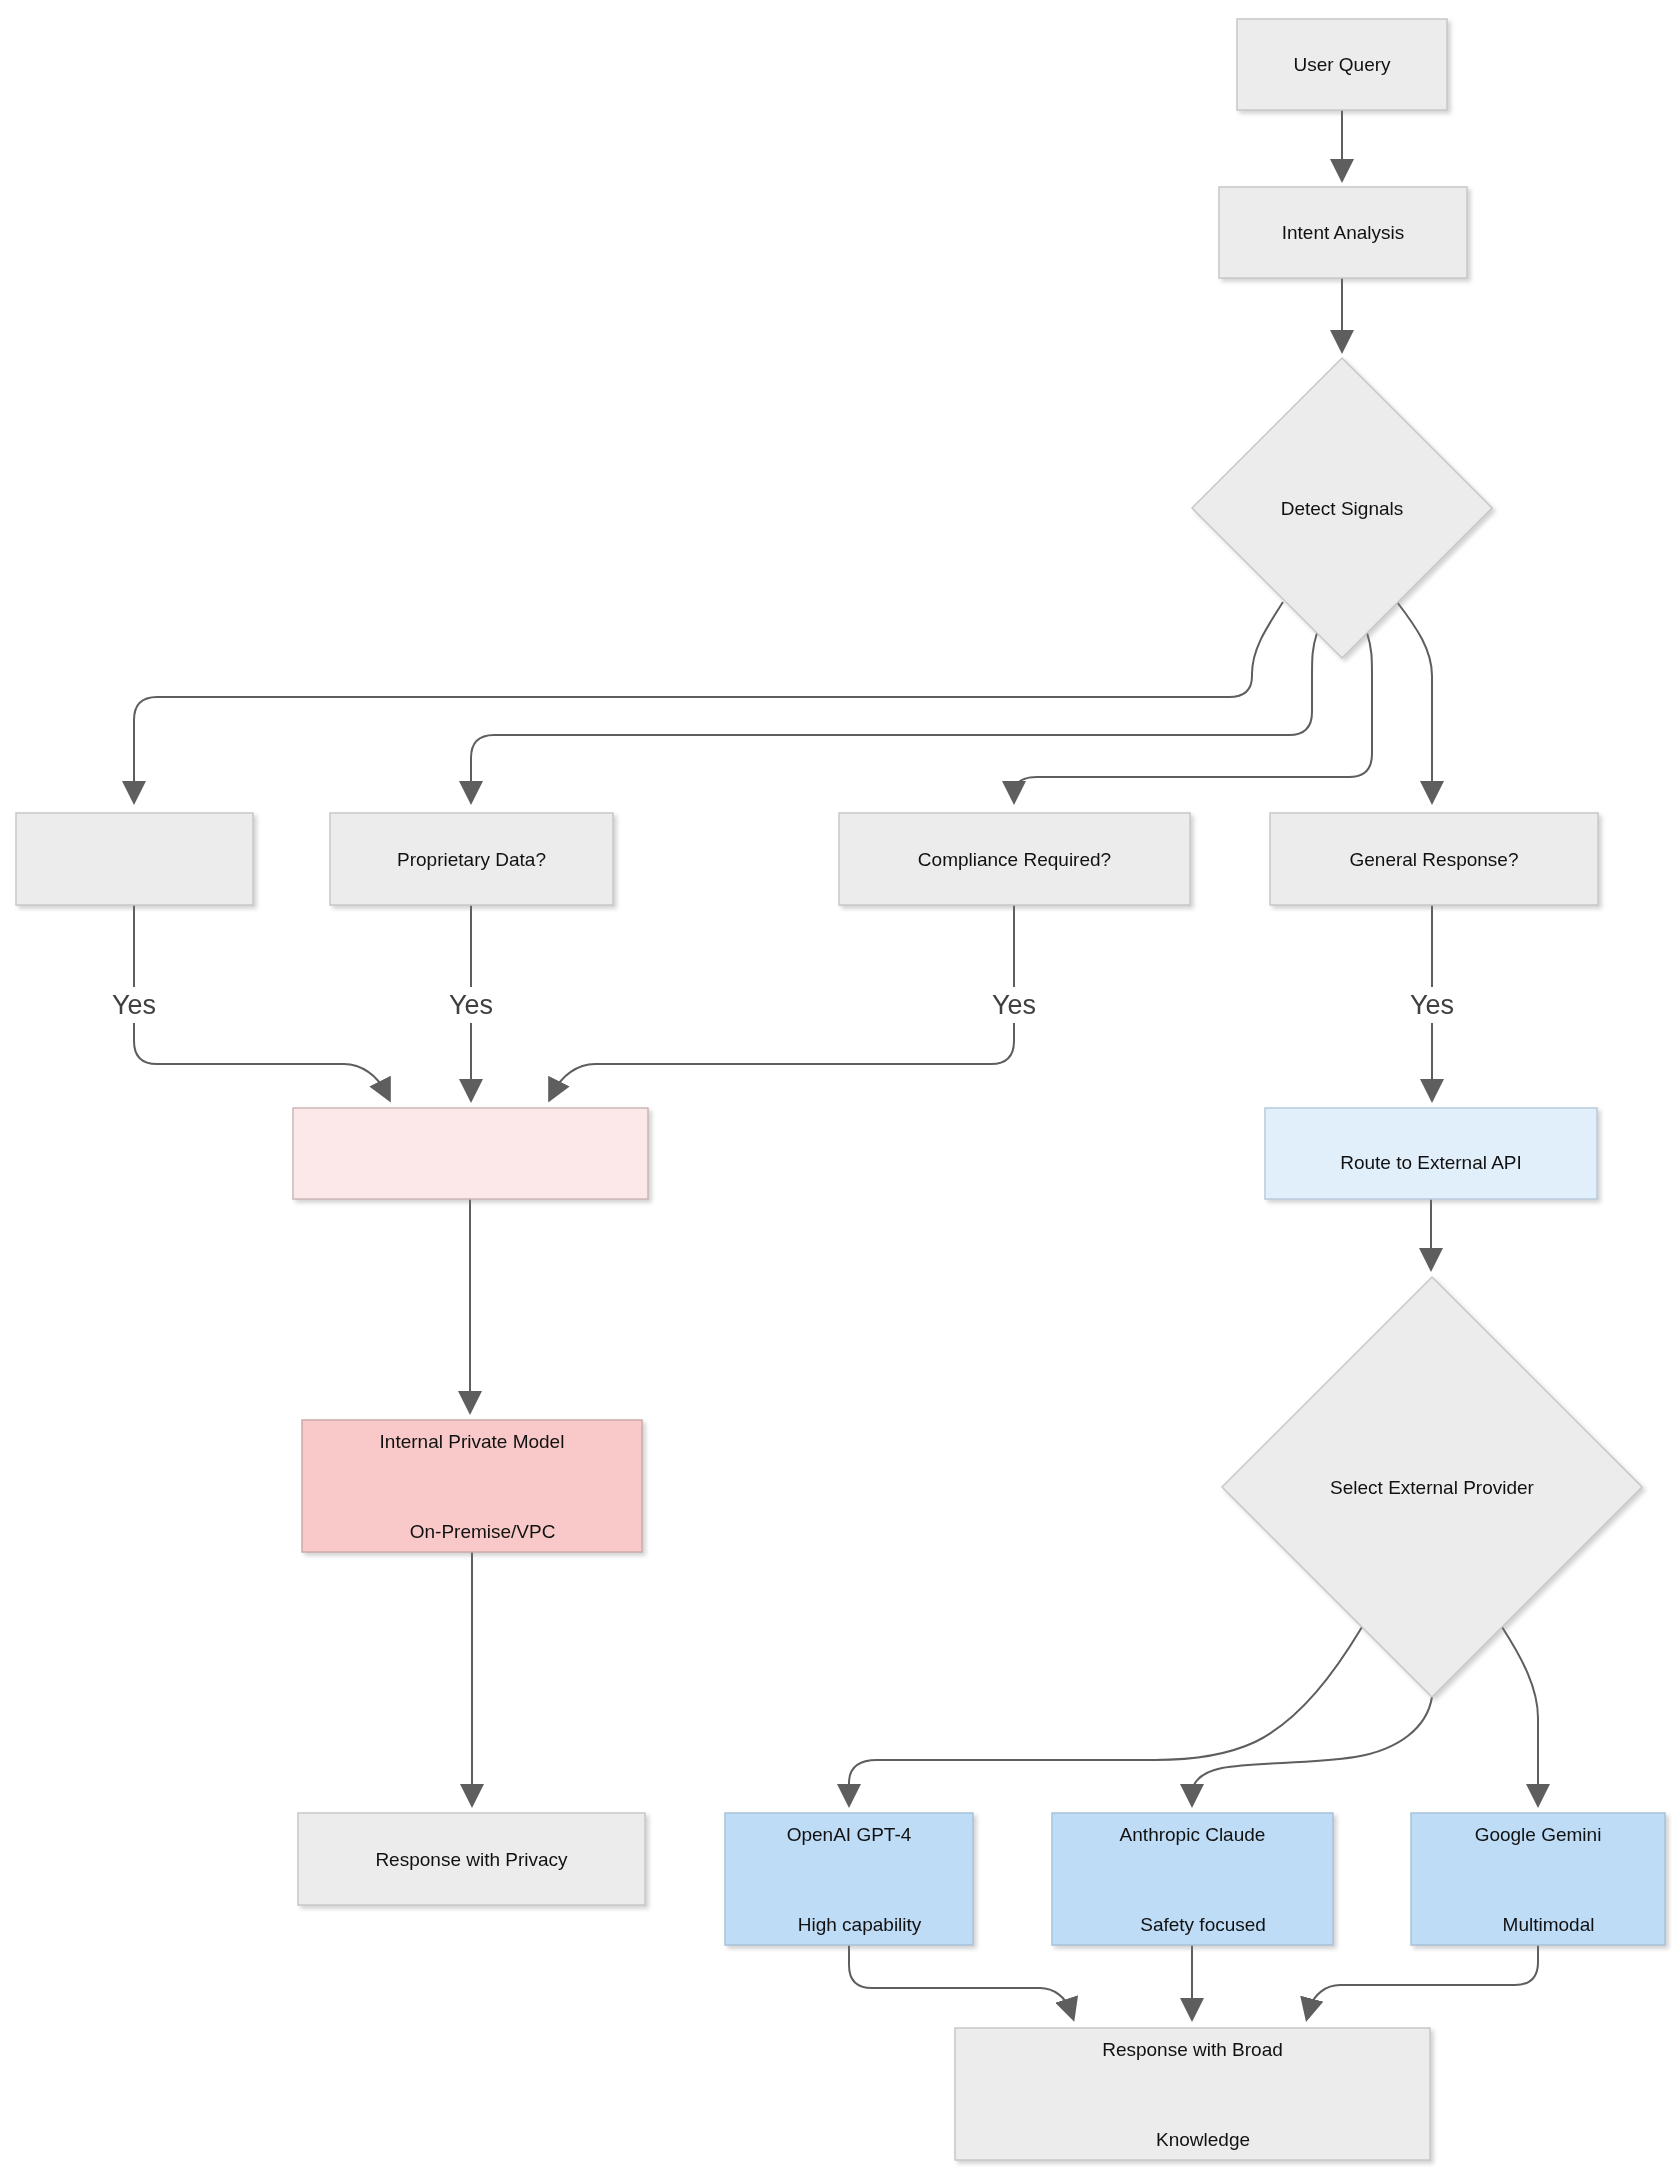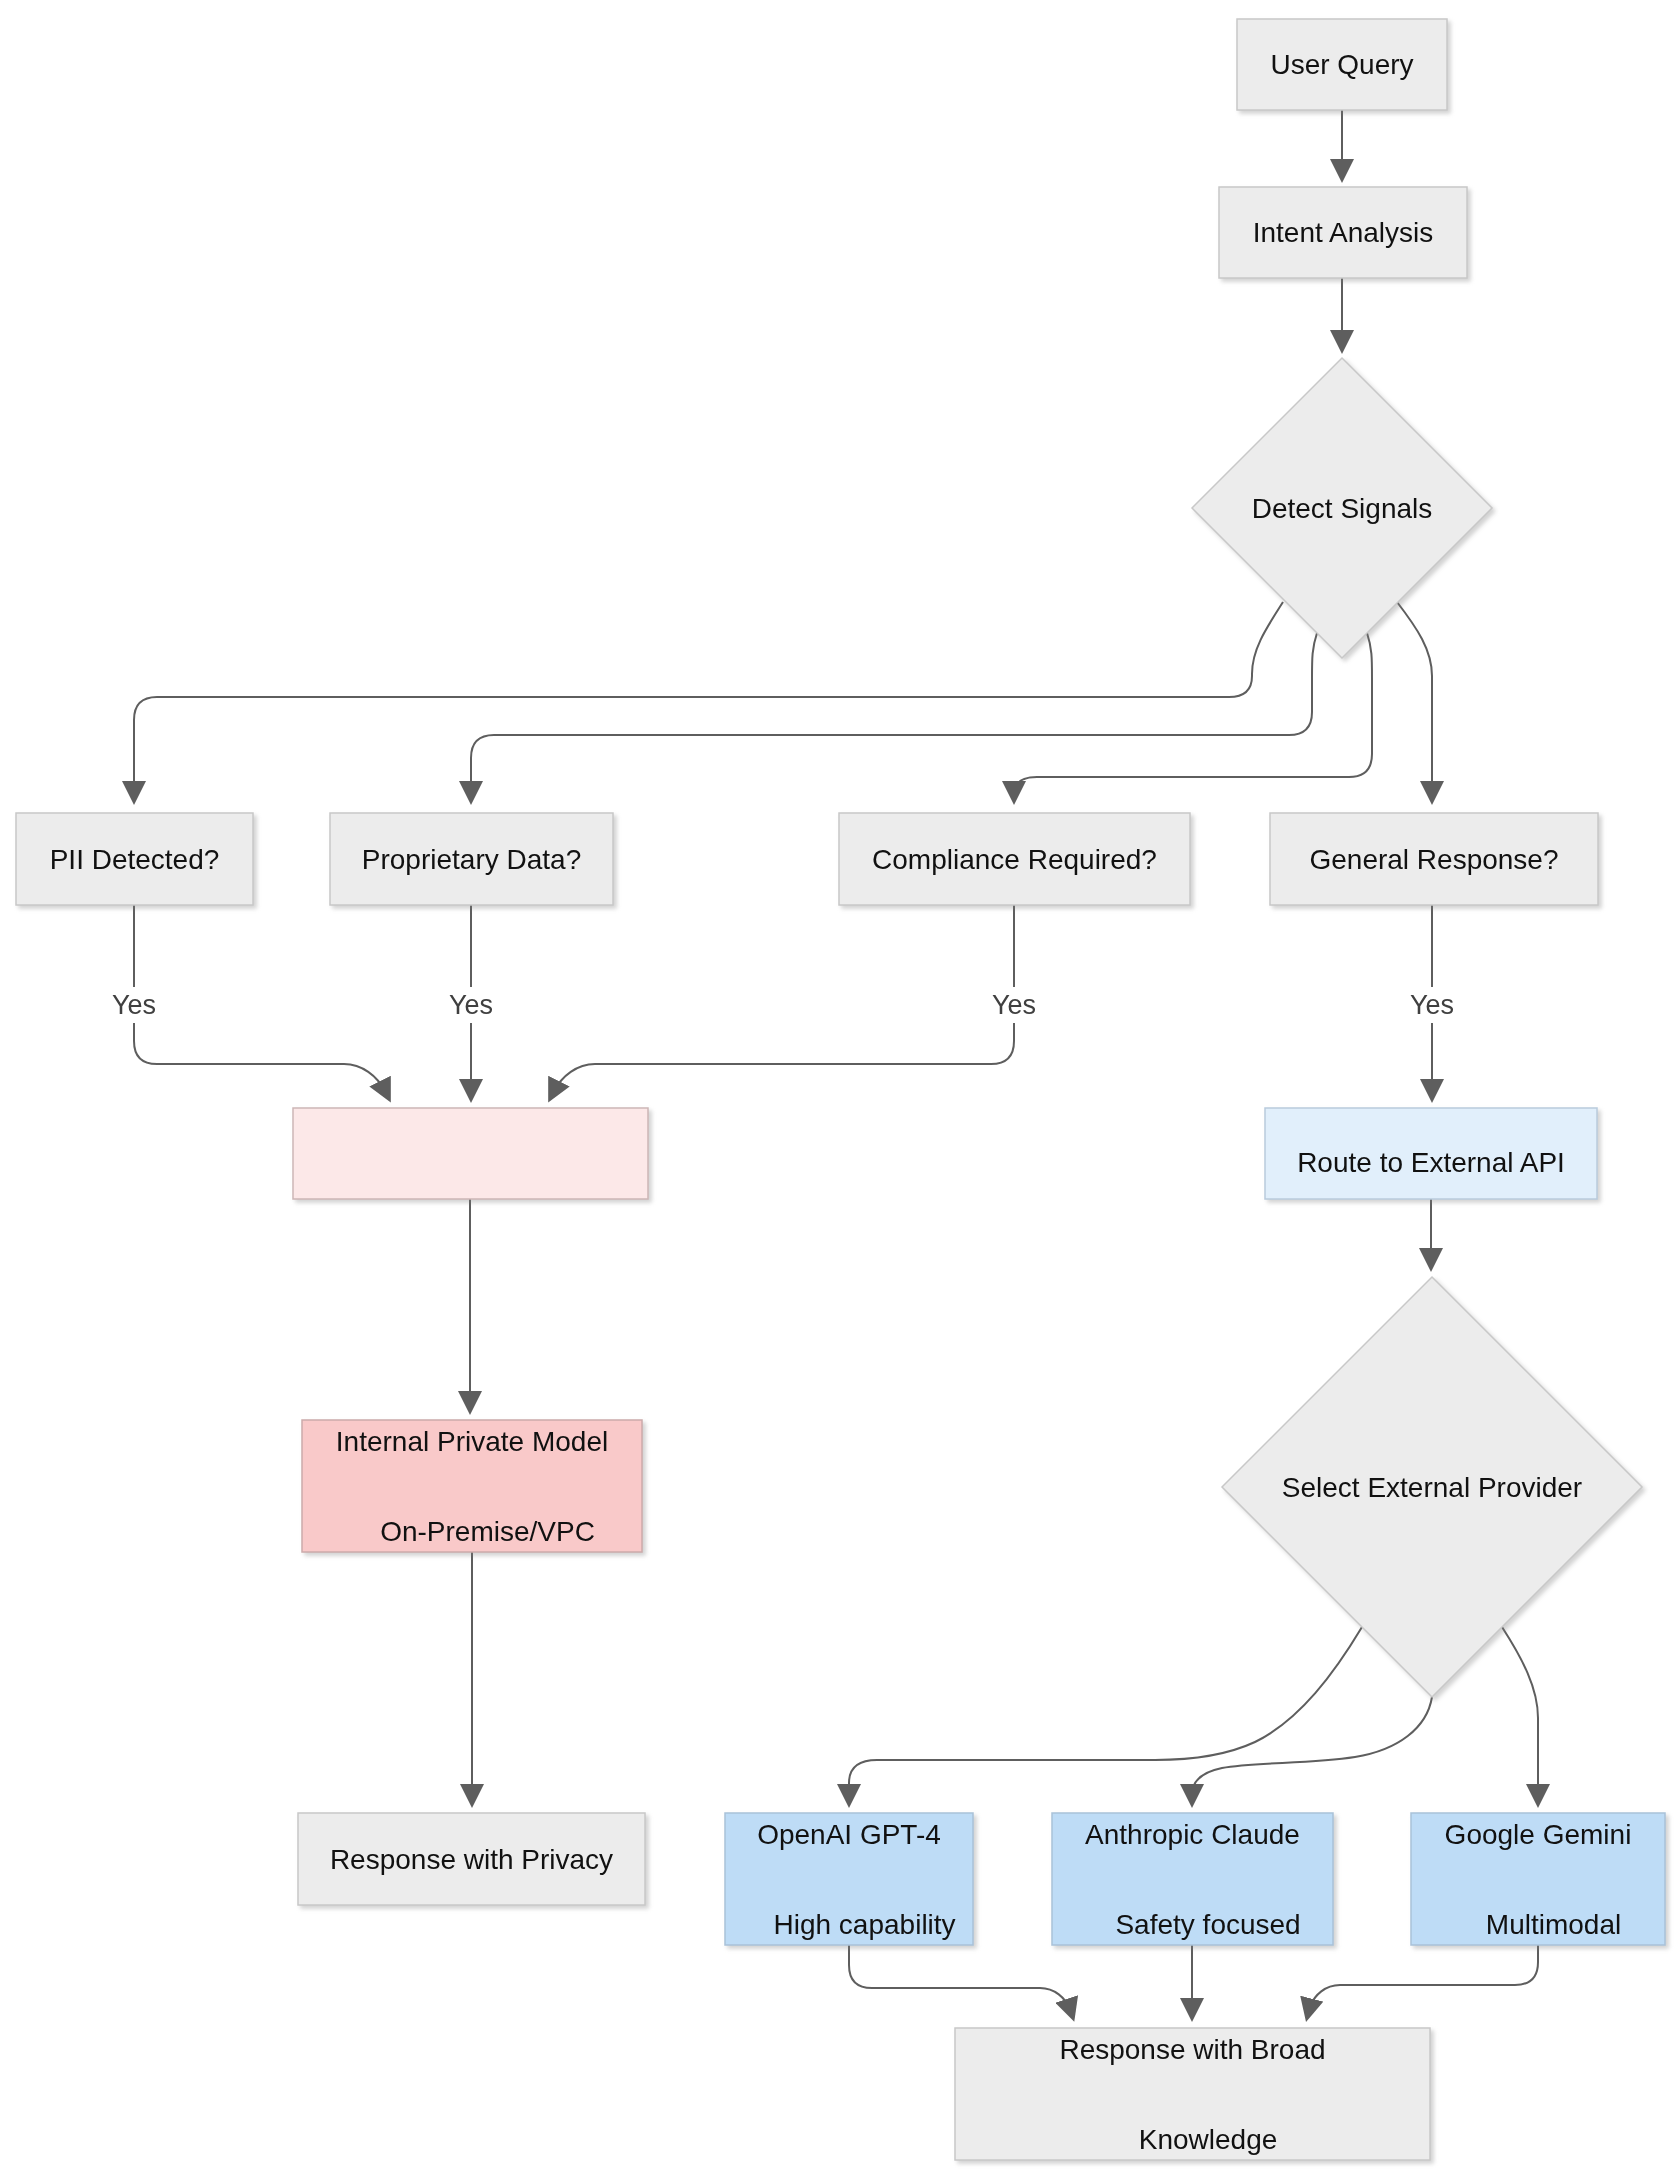--- a/index.html
+++ b/index.html
@@ -13,21 +13,21 @@
   svg.layer{position:absolute;left:0;top:0;}
   .edge{fill:none;stroke:#5e5e5e;stroke-width:2px;}
   .shape{filter:drop-shadow(3px 3px 2px rgba(125,125,125,0.35));}
   .n-gray {fill:#ececec;stroke:#c8c8c8;stroke-width:1.5px;}
   .n-pink-light{fill:#fce8e8;stroke:#cdb6b6;stroke-width:1.5px;}
   .n-pink     {fill:#f9c9c9;stroke:#ccaaaa;stroke-width:1.5px;}
   .n-blue-light{fill:#e1effb;stroke:#b9cbdd;stroke-width:1.5px;}
   .n-blue     {fill:#bedcf6;stroke:#a9c2d9;stroke-width:1.5px;}
   .nodelabel{
     position:absolute;display:flex;align-items:center;justify-content:center;
-    text-align:center;color:#111111;font-size:28px;line-height:45px;
+    text-align:center;color:#111111;font-size:19px;line-height:45px;
     pointer-events:none;white-space:pre;
   }
   .nodelabel .two{display:block;}
   .edgelabel{
     position:absolute;transform:translate(-50%,-50%);
     background:#ffffff;padding:2px 10px;color:#404040;
     font-size:27px;line-height:32px;pointer-events:none;
   }
 </style>
 </head>
@@ -80,21 +80,20 @@
       <rect class="shape n-blue" x="725" y="1813" width="248" height="132"></rect>
       <rect class="shape n-blue" x="1052" y="1813" width="281" height="132"></rect>
       <rect class="shape n-blue" x="1411" y="1813" width="254" height="132"></rect>
       <rect class="shape n-gray" x="955" y="2028" width="475" height="132"></rect>
     </g>
   </svg>
 
   <div class="nodelabel" style="left:1237px;top:19px;width:210px;height:91px;">User Query</div>
   <div class="nodelabel" style="left:1219px;top:187px;width:248px;height:91px;">Intent Analysis</div>
   <div class="nodelabel" style="left:1192px;top:358px;width:300px;height:300px;">Detect Signals</div>
-  <div class="nodelabel" style="left:16px;top:813px;width:237px;height:92px;">PII Detected?</div>
   <div class="nodelabel" style="left:330px;top:813px;width:283px;height:92px;">Proprietary Data?</div>
   <div class="nodelabel" style="left:839px;top:813px;width:351px;height:92px;">Compliance Required?</div>
   <div class="nodelabel" style="left:1270px;top:813px;width:328px;height:92px;">General Response?</div>
   <div class="nodelabel" style="left:1265px;top:1108px;width:332px;height:108px;">Route to External API</div>
   <div class="nodelabel" style="left:302px;top:1420px;width:340px;height:132px;">
     <span class="two"><span>Internal Private Model</span><br>
     <span>On-Premise/VPC</span></span>
   </div>
   <div class="nodelabel" style="left:1222px;top:1277px;width:420px;height:420px;">Select External Provider</div>
   <div class="nodelabel" style="left:298px;top:1813px;width:347px;height:92px;">Response with Privacy</div>

